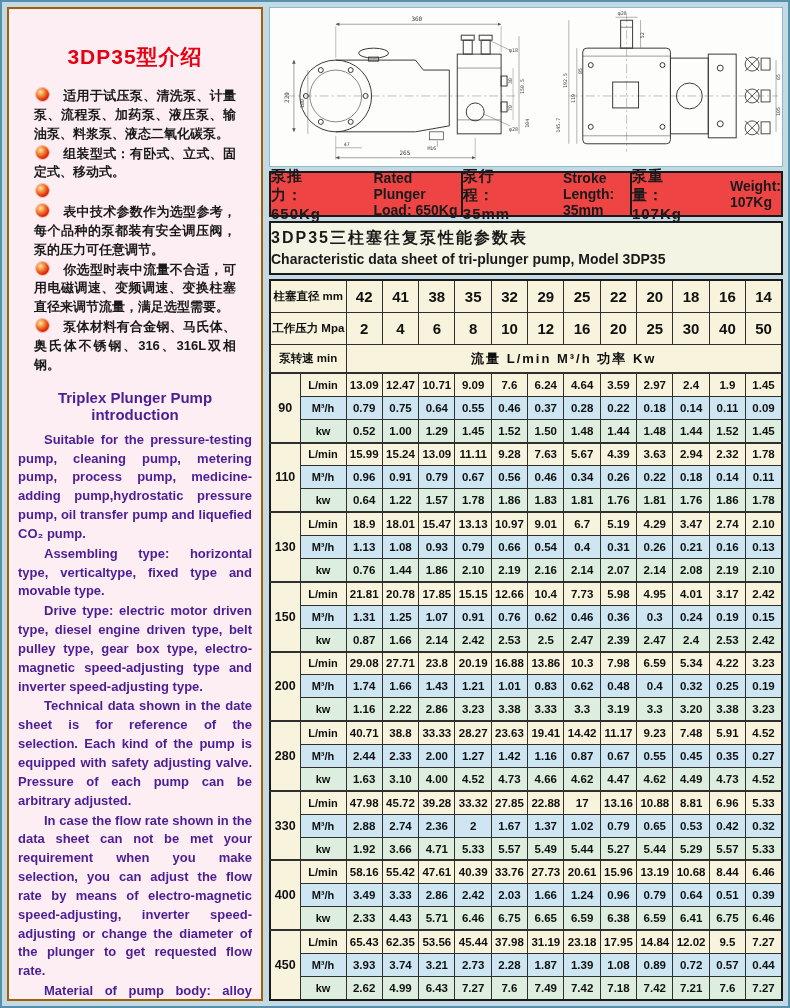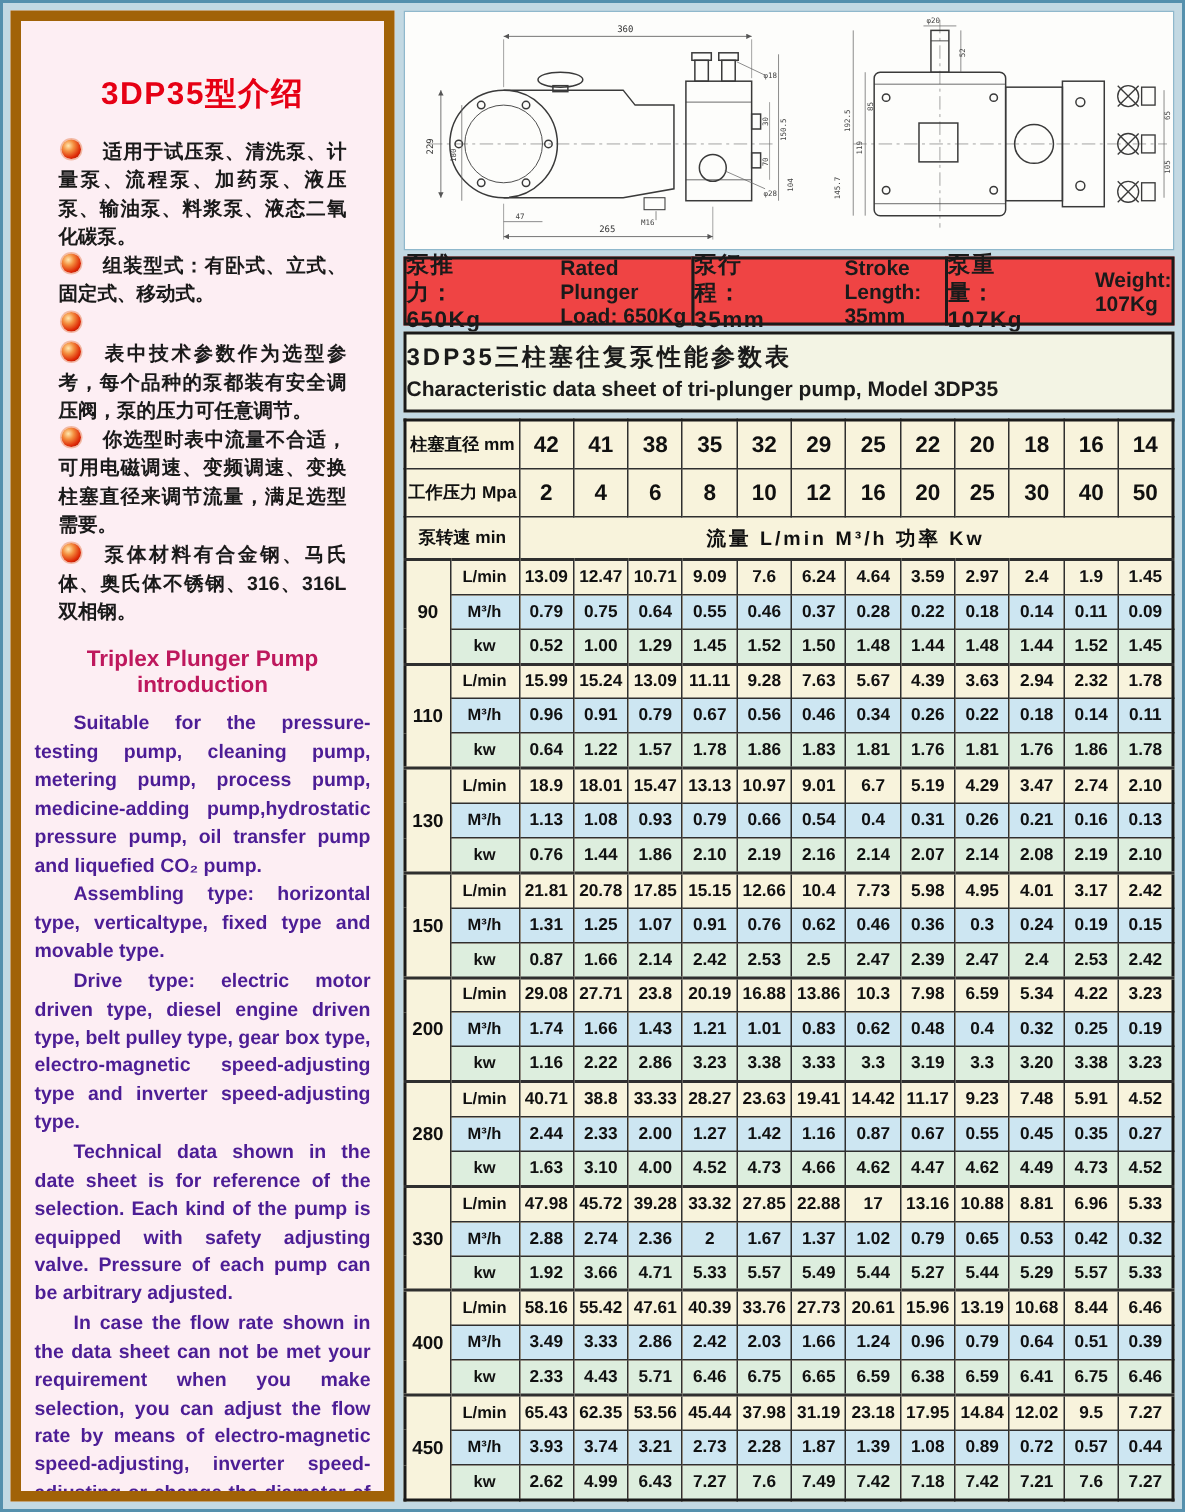--- a/index.html
+++ b/index.html
@@ -6,34 +6,34 @@
   .page {
     width:790px; height:1008px; box-sizing:border-box;
     background:#c3d9e3; border:2px solid #5590ad; padding:5px;
     display:flex; gap:6px;
     font-family:"Liberation Sans","DejaVu Sans",sans-serif;
     color:#1a1a1a;
   }
   
   .sidebar {
     width:256px; box-sizing:border-box; flex:0 0 256px;
-    background:#fdeef3; border:7px solid #a16207;
+    background:#fdeef3; border:2px solid #a16207;
     padding:10px 9px; overflow:hidden;
   }
   .side-title {
     color:#e60014; text-align:center; font-size:21px; font-weight:bold;
     margin:24px 0 16px 0; letter-spacing:1px;
   }
   .bullet { font-size:13px; font-weight:bold; line-height:1.45; margin:1px 16px; text-align:justify; }
   .dot {
     display:inline-block; width:13px; height:13px; border-radius:50%;
     background:radial-gradient(circle at 35% 32%, #ffe9b0 0%, #f49040 30%, #dd2605 68%, #7e1300 100%);
     box-shadow:0 0 0 1px #f2b9a4; margin:0 14px -1px 2px;
   }
-  .intro-title { color:#be185d; text-align:center; font-size:15px; font-weight:bold; margin:14px 0 8px 0; }
+  .intro-title { color:#4c1d95; text-align:center; font-size:15px; font-weight:bold; margin:14px 0 8px 0; }
   .sidebar p { font-size:13px; font-weight:bold; color:#4c1d95; line-height:1.45; text-indent:2em; text-align:justify; margin:1px 0; }
   
   .content { flex:1; display:flex; flex-direction:column; gap:4px; min-width:0; }
   .drawing { height:160px; flex:0 0 160px; background:#fdfdfb; border:1px solid #8fb8cc; box-sizing:border-box; }
   .drawing svg { width:100%; height:100%; display:block; }
   .specs { display:flex; height:46px; flex:0 0 46px; }
   .spec-cell {
     border:2px solid #1a1a1a; background:#ef4444; box-sizing:border-box;
     display:flex; justify-content:center; align-items:center;gap:48px;
   }

